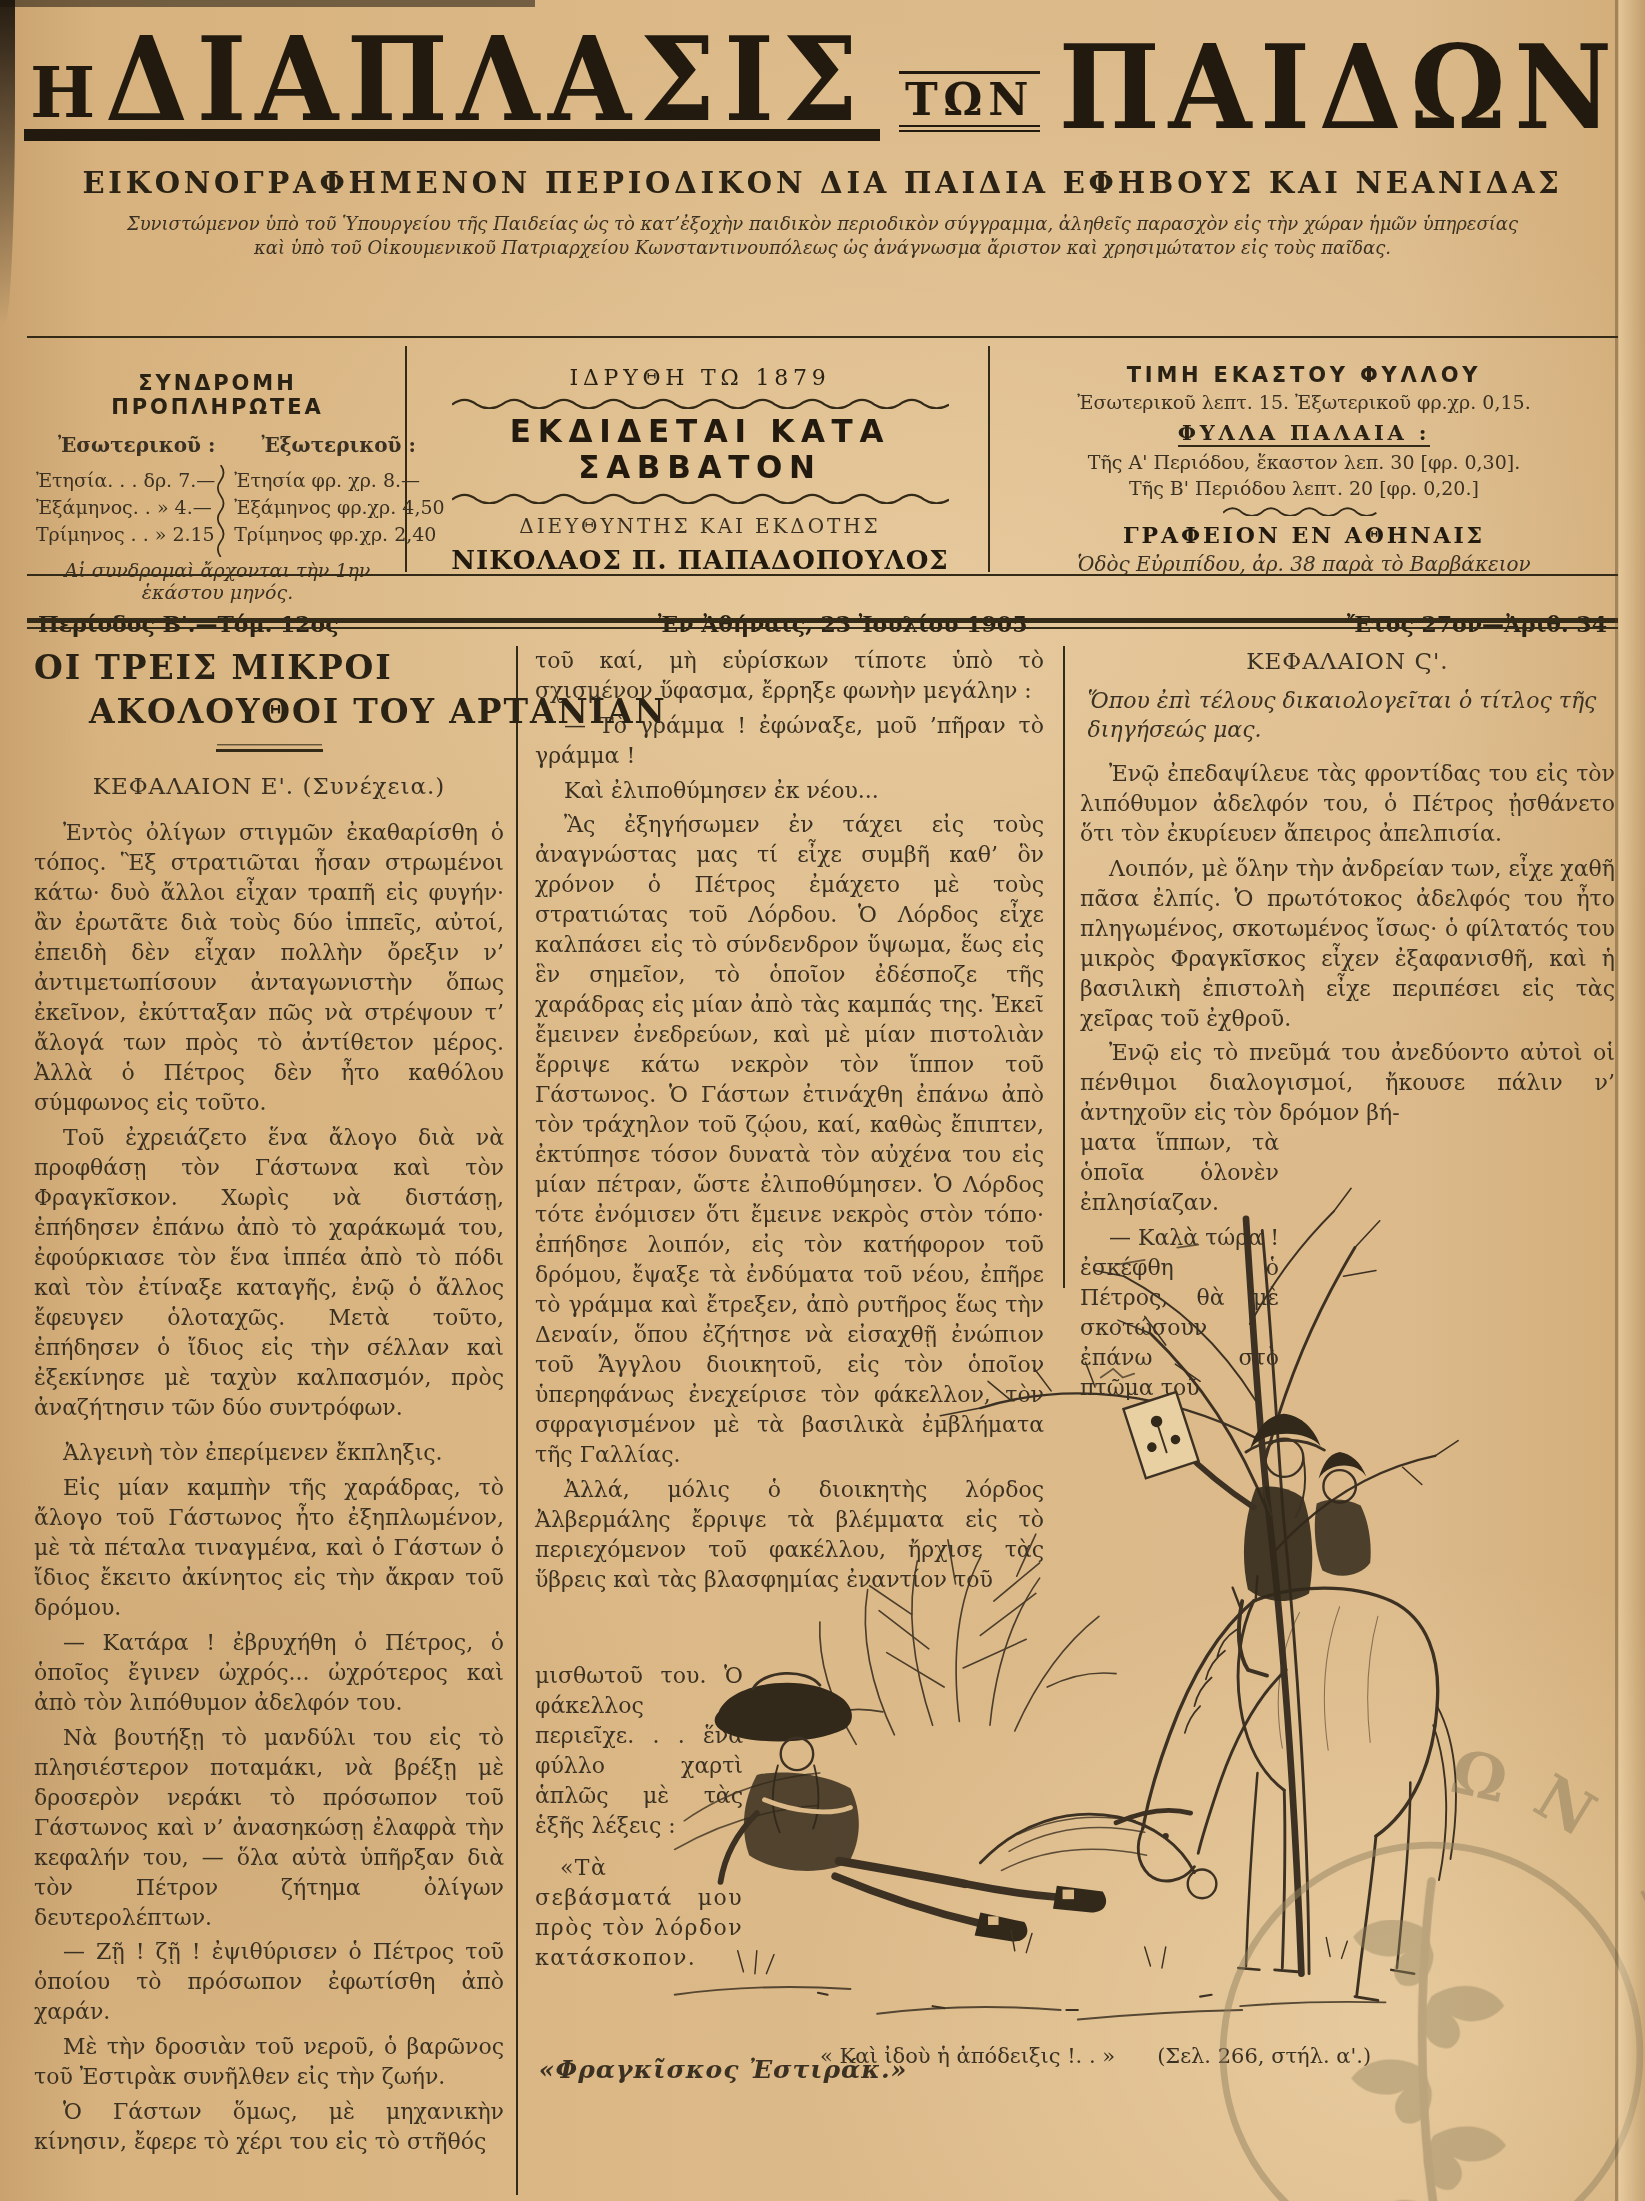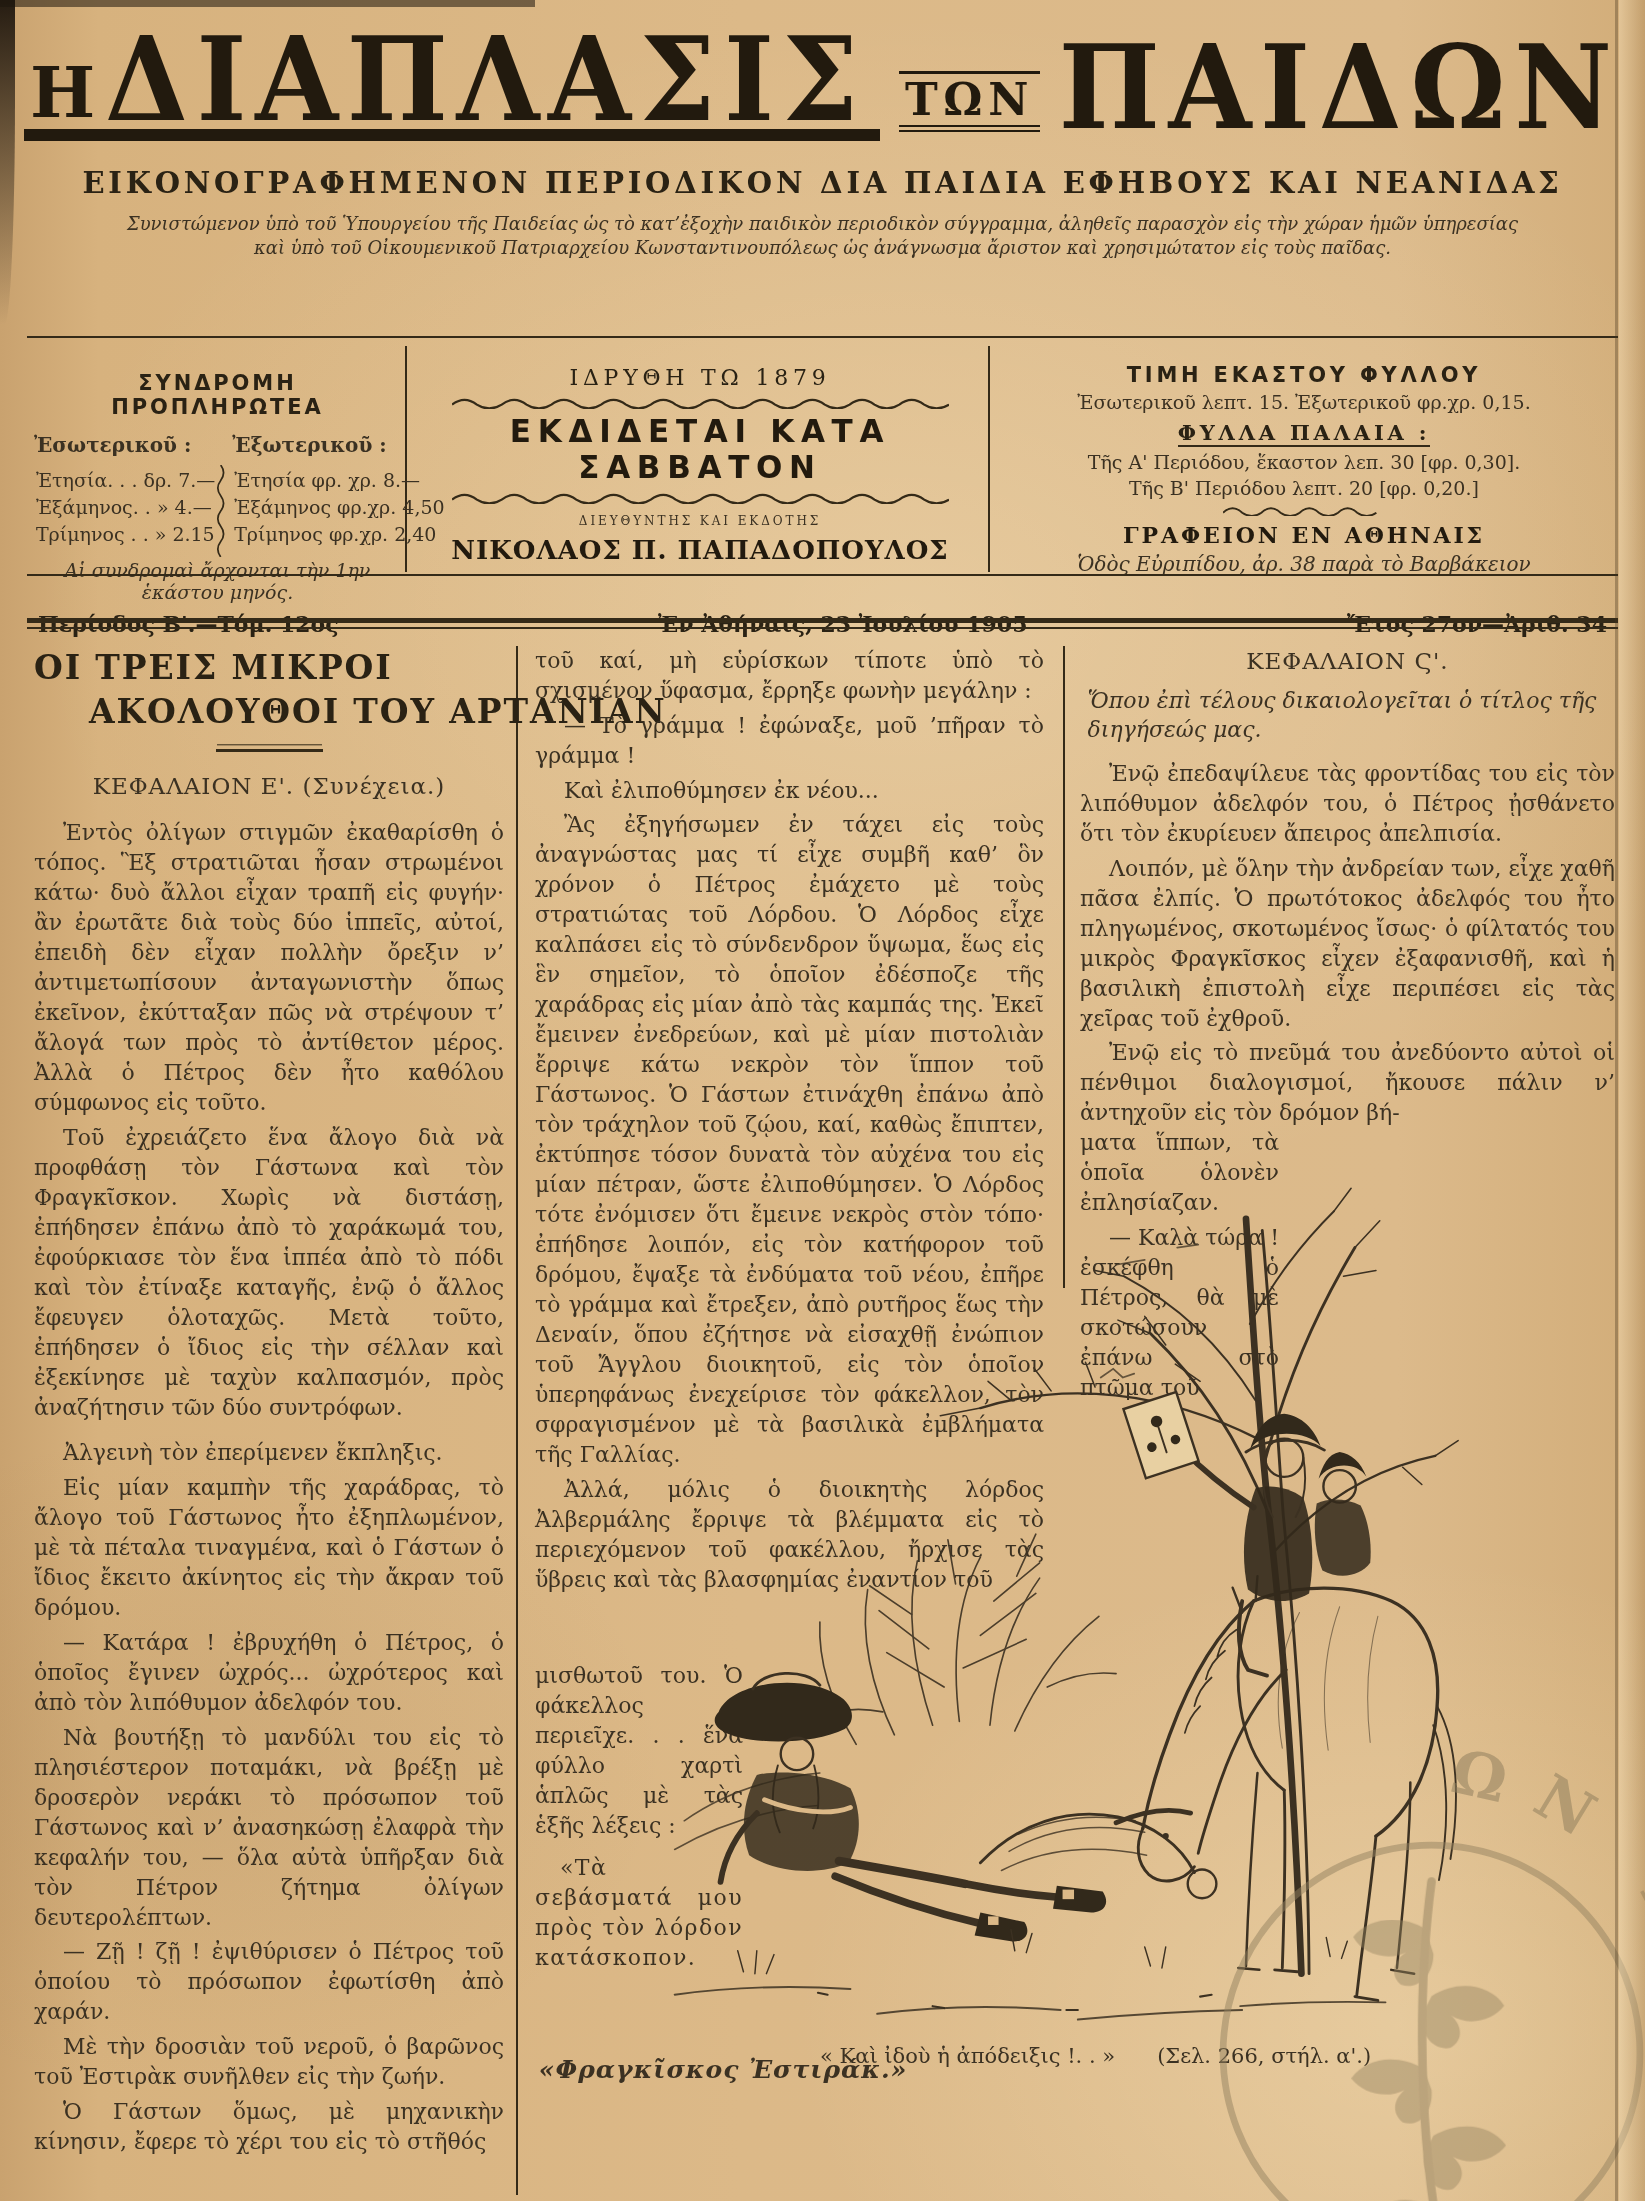--- a/index.html
+++ b/index.html
@@ -44,27 +44,27 @@
   .cv2{left:1063px;top:646px;height:642px;}
 
   
   .ibox{position:absolute;top:346px;}
   .ib-left{left:34px;width:367px;}
   .ib-mid{left:417px;width:566px;text-align:center;}
   .ib-right{left:1000px;width:608px;text-align:center;}
   .ib-head{font-family:"DejaVu Sans",sans-serif;font-weight:bold;font-size:21px;letter-spacing:2.9px;text-align:center;margin-top:25px;color:#2a2214;}
   .sub-cols{display:flex;margin-top:13.4px;position:relative;}
   .sub-col{width:50%;font-size:19px;line-height:27px;}
-  .sub-label{font-weight:bold;font-size:20px;text-align:left;margin-bottom:7.6px;}
+  .sub-label{font-weight:bold;font-size:20px;text-align:right;margin-bottom:7.6px;}
   .sub-row{white-space:nowrap;padding-left:1.9px;}
   .squiggle{position:absolute;left:49%;top:32.5px;height:92px;width:13.4px;}
   .ib-note{font-style:italic;font-size:19px;text-align:center;margin-top:11.5px;}
   .founded{font-size:22px;letter-spacing:4.8px;margin-top:19px;color:#2a2214;}
   .issued{font-family:"DejaVu Sans",sans-serif;font-weight:bold;font-size:31px;letter-spacing:6.7px;margin:1.9px 0;color:#221a0e;text-align:center;}
-  .dirlabel{font-size:12px;letter-spacing:2.9px;margin-top:9.6px;}
+  .dirlabel{font-size:20px;letter-spacing:2.9px;margin-top:9.6px;}
   .dirname{font-weight:bold;font-size:26px;letter-spacing:1px;margin-top:7.6px;color:#221a0e;}
   .price-head{font-family:"DejaVu Sans",sans-serif;font-weight:bold;font-size:21px;letter-spacing:3.8px;margin-top:17px;color:#2a2214;}
   .price-line{font-size:19px;margin-top:3.8px;}
   .old-head{display:inline-block;font-weight:bold;font-size:21px;letter-spacing:3.8px;border-bottom:2.9px solid #342a18;margin-top:7.6px;color:#2a2214;}
   .office-head{font-weight:bold;font-size:22px;letter-spacing:2.9px;margin-top:5.7px;color:#221a0e;}
   .office-addr{font-style:italic;font-size:20px;margin-top:3.8px;}
   .wavy{display:block;margin:5.7px auto 3.8px;}
 
   
   .dateline{position:absolute;top:581px;left:38px;right:38px;display:flex;justify-content:space-between;

